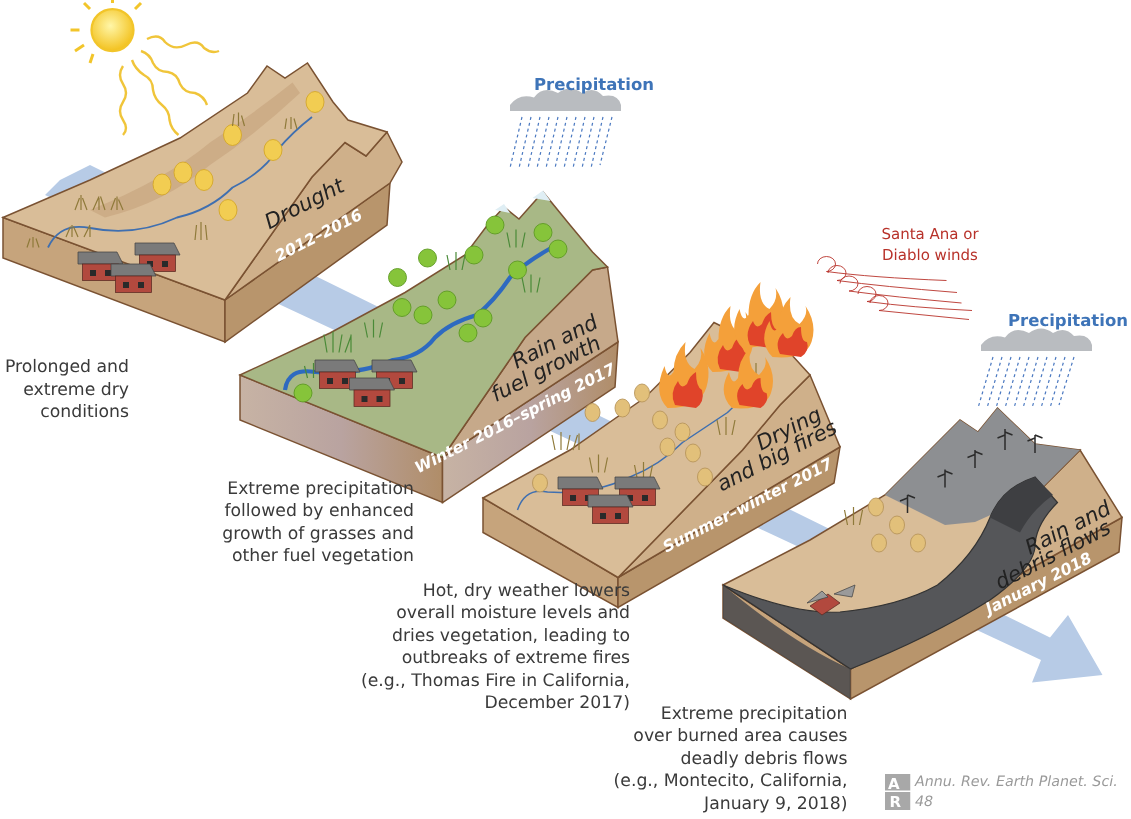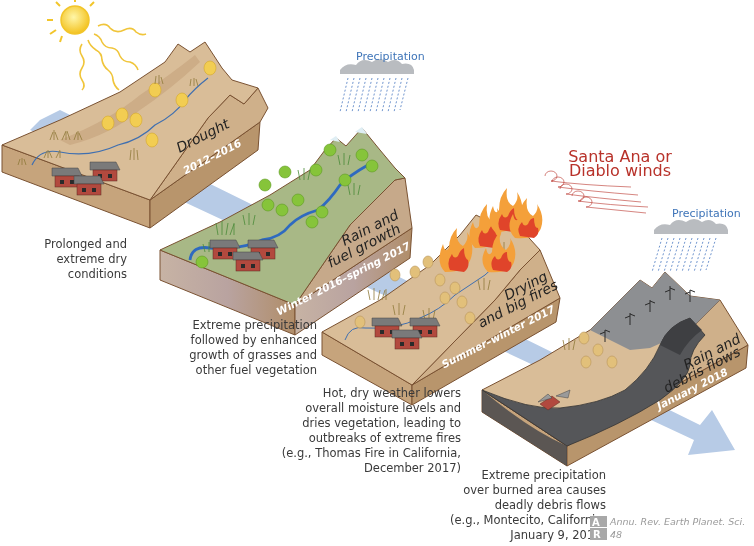--- a/index.html
+++ b/index.html
@@ -1,20 +1,20 @@
 <!DOCTYPE html>
 <html><head>
 <meta charset="utf-8">
 <style>
   html, body { margin:0; padding:0; background:#ffffff; }
   body { width:754px; height:546px; position:relative; overflow:hidden; font-family:"DejaVu Sans", sans-serif; }
   #stage { position:absolute; left:0; top:0; width:754px; height:546px; }
-  .caption { position:absolute; font-family:"DejaVu Sans", sans-serif; font-size:11.5px; line-height:15px; color:#3a3a3a; text-align:right; white-space:pre-line;padding-left:41px; }
-  .label-red { position:absolute; font-family:"DejaVu Sans", sans-serif; font-size:16px; line-height:14px; color:#b8322a; text-align:center; white-space:pre-line; }
-  .label-blue { position:absolute; font-family:"DejaVu Sans", sans-serif; font-size:11px; color:#3e74b8; }
+  .caption { position:absolute; font-family:"DejaVu Sans", sans-serif; font-size:11.5px; line-height:15px; color:#3a3a3a; text-align:right; white-space:pre-line; }
+  .label-red { position:absolute; font-family:"DejaVu Sans", sans-serif; font-size:10px; line-height:14px; color:#b8322a; text-align:center; white-space:pre-line; }
+  .label-blue { position:absolute; font-family:"DejaVu Sans", sans-serif; font-size:11px; color:#3e74b8;font-weight:bold; }
   .attrib { position:absolute; left:610px; top:515px; font-family:"DejaVu Sans", sans-serif; font-size:9.5px; line-height:13px; color:#9a9a9a; }
   .attrib .journal { font-style:italic; }
   .logo { position:absolute; left:590px; top:516px; width:17px; height:24px; }
   svg text { font-family:"DejaVu Sans", sans-serif; }
 </style>
 </head>
 <body>
 
 <div id="stage">
 <svg width="754" height="546" viewBox="0 0 754 546" xmlns="http://www.w3.org/2000/svg">

